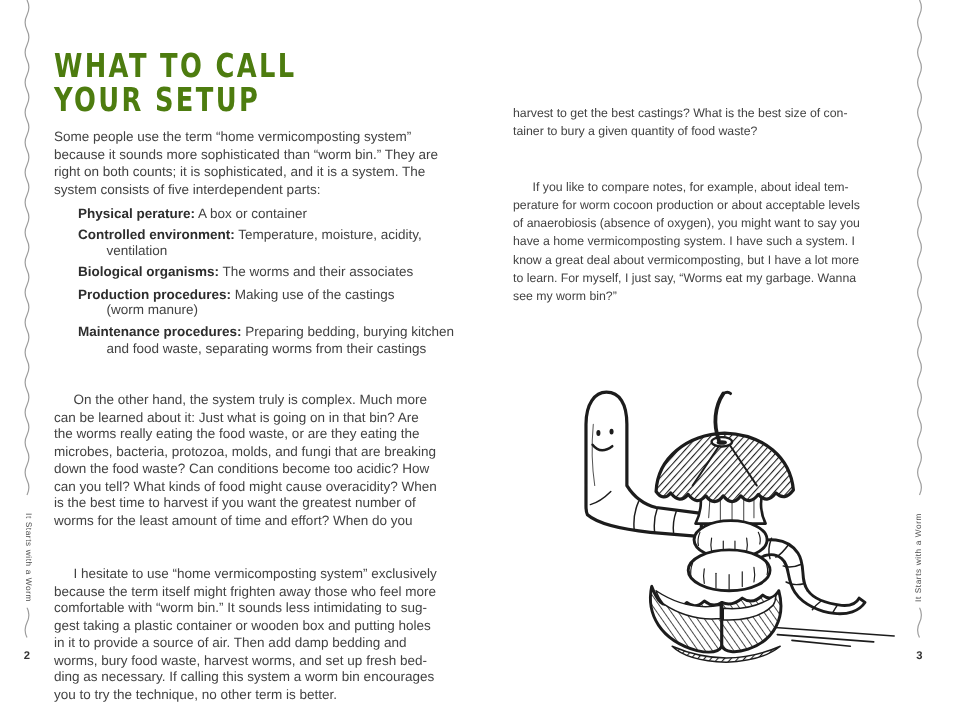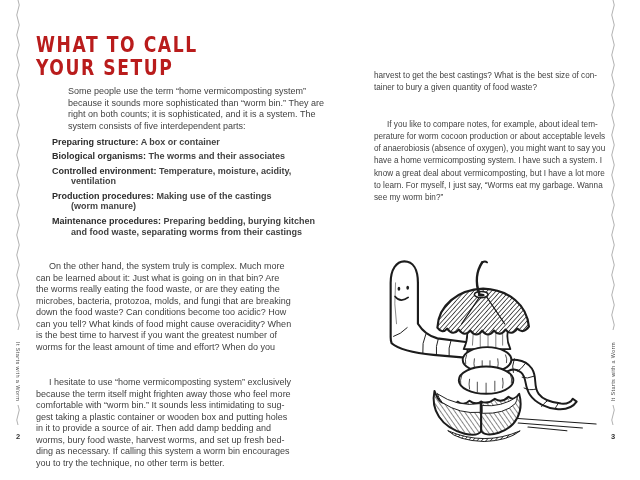--- a/index.html
+++ b/index.html
@@ -12,35 +12,35 @@
   .edge.left{left:11px;}
   .edge.right{left:606px;}
   svg.wave{display:block;flex:0 0 auto;}
   .edge-label{flex:0 0 auto;font-size:5.5px;letter-spacing:.4px;color:#4a4a4a;margin:4px 0;
               writing-mode:vertical-rl;white-space:nowrap;}
   .edge.right .edge-label{transform:rotate(180deg);}
   .page-num{font-size:7.5px;font-weight:bold;color:#333;margin-top:3px;}
 
   
   .left-col{position:absolute;left:36px;top:33px;width:292px;}
-  .title{font-weight:bold;color:#b91c1c;font-family:"DejaVu Sans","Liberation Sans",sans-serif;}
+  .title{font-weight:bold;color:#4d7c0f;font-family:"DejaVu Sans","Liberation Sans",sans-serif;}
   .title .tline{font-size:22px;line-height:23px;letter-spacing:2px;transform:scaleX(.78);
                 transform-origin:left center;white-space:nowrap;}
   .title{margin:0 0 7px 0;}
   p{margin:0;white-space:pre-wrap;font-size:9px;line-height:11.5px;color:#424242;}
-  p.gap{margin-bottom:5px;margin-left:32px;}
+  p.gap{margin-bottom:5px;}
   p.ind{text-indent:13px;margin-top:24px;}
   ul.parts{list-style:none;margin:4px 0 7px 0;padding:0 0 0 8px;}
   ul.parts li{font-size:9px;line-height:10.8px;margin-bottom:3.5px;color:#424242;
               padding-left:27px;text-indent:-19px;}
   ul.parts b{color:#2d2d2d;}
-  ul.parts span{white-space:pre-wrap;font-weight:bold;}
+  ul.parts span{white-space:pre-wrap;}
 
   
-  .right-col{position:absolute;left:374px;top:70px;width:250px;}
+  .right-col{position:absolute;left:342px;top:70px;width:250px;}
   .right-col p{font-size:8.2px;line-height:12.3px;}
 
   .illo{position:absolute;left:372px;top:240px;}
 </style>
 </head>
 <body>
 
 <div class="spread">
 
   <div class="edge left">
@@ -68,24 +68,24 @@
   <div class="left-col">
     <h1 class="title">
       <div class="tline">WHAT TO CALL</div>
       <div class="tline">YOUR SETUP</div>
     </h1>
     <p class="gap">Some people use the term “home vermicomposting system”
 because it sounds more sophisticated than “worm bin.” They are
 right on both counts; it is sophisticated, and it is a system. The
 system consists of five interdependent parts:</p>
     <ul class="parts">
-      <li><b>Preparing structure:</b><span> A box or container</span></li>
-      <li><b>Biological organisms:</b><span> The worms and their associates</span></li>
+      <li><b>Physical perature:</b><span> A box or container</span></li>
       <li><b>Controlled environment:</b><span> Temperature, moisture, acidity,
 ventilation</span></li>
+      <li><b>Biological organisms:</b><span> The worms and their associates</span></li>
       <li><b>Production procedures:</b><span> Making use of the castings
 (worm manure)</span></li>
       <li><b>Maintenance procedures:</b><span> Preparing bedding, burying kitchen
 and food waste, separating worms from their castings</span></li>
     </ul>
     <p class="ind">On the other hand, the system truly is complex. Much more
 can be learned about it: Just what is going on in that bin? Are
 the worms really eating the food waste, or are they eating the
 microbes, bacteria, protozoa, molds, and fungi that are breaking
 down the food waste? Can conditions become too acidic? How

